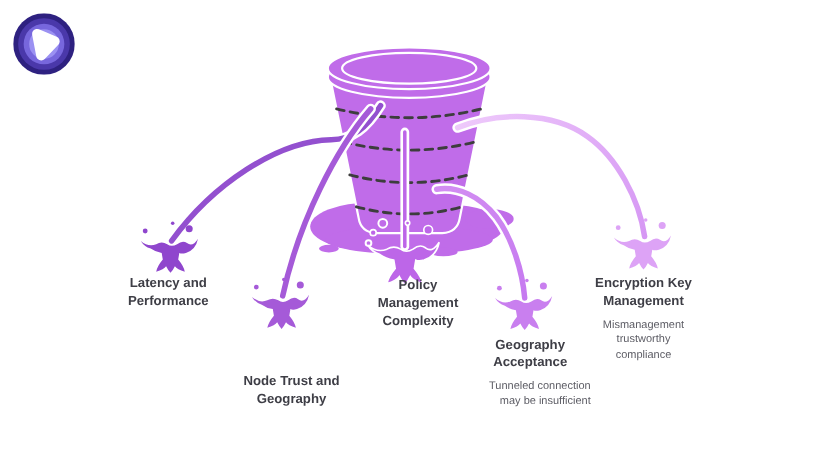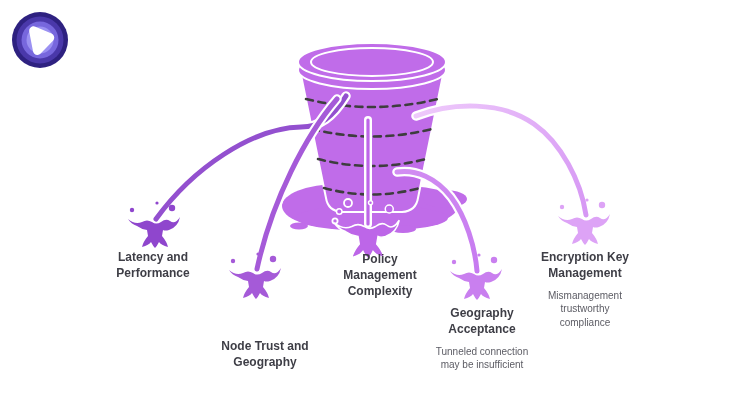--- a/index.html
+++ b/index.html
@@ -20,21 +20,21 @@
   #label-1 .leak-title{max-width:100px;}
   #label-1 .leak-subtitle{max-width:90px;}
   #label-2{left:203px;top:304px;width:124px;margin-top:35px;}
   #label-2 .leak-title{max-width:110px;}
   #label-2 .leak-subtitle{max-width:98px;}
   #label-3{left:325px;top:252px;width:110px;}
   #label-3 .leak-title{max-width:90px;}
   #label-3 .leak-subtitle{max-width:98px;}
   #label-4{left:420px;top:306px;width:124px;}
   #label-4 .leak-title{max-width:110px;}
-  #label-4 .leak-subtitle{max-width:110px;}
+  #label-4 .leak-subtitle{max-width:110px;text-align:right;}
   #label-5{left:525px;top:250px;width:120px;}
   #label-5 .leak-title{max-width:100px;}
   #label-5 .leak-subtitle{max-width:90px;}
 </style>
 </head>
 <body>
 
 <div id="stage">
 
   <svg id="brand-logo" viewBox="0 0 56 56" aria-hidden="true">

